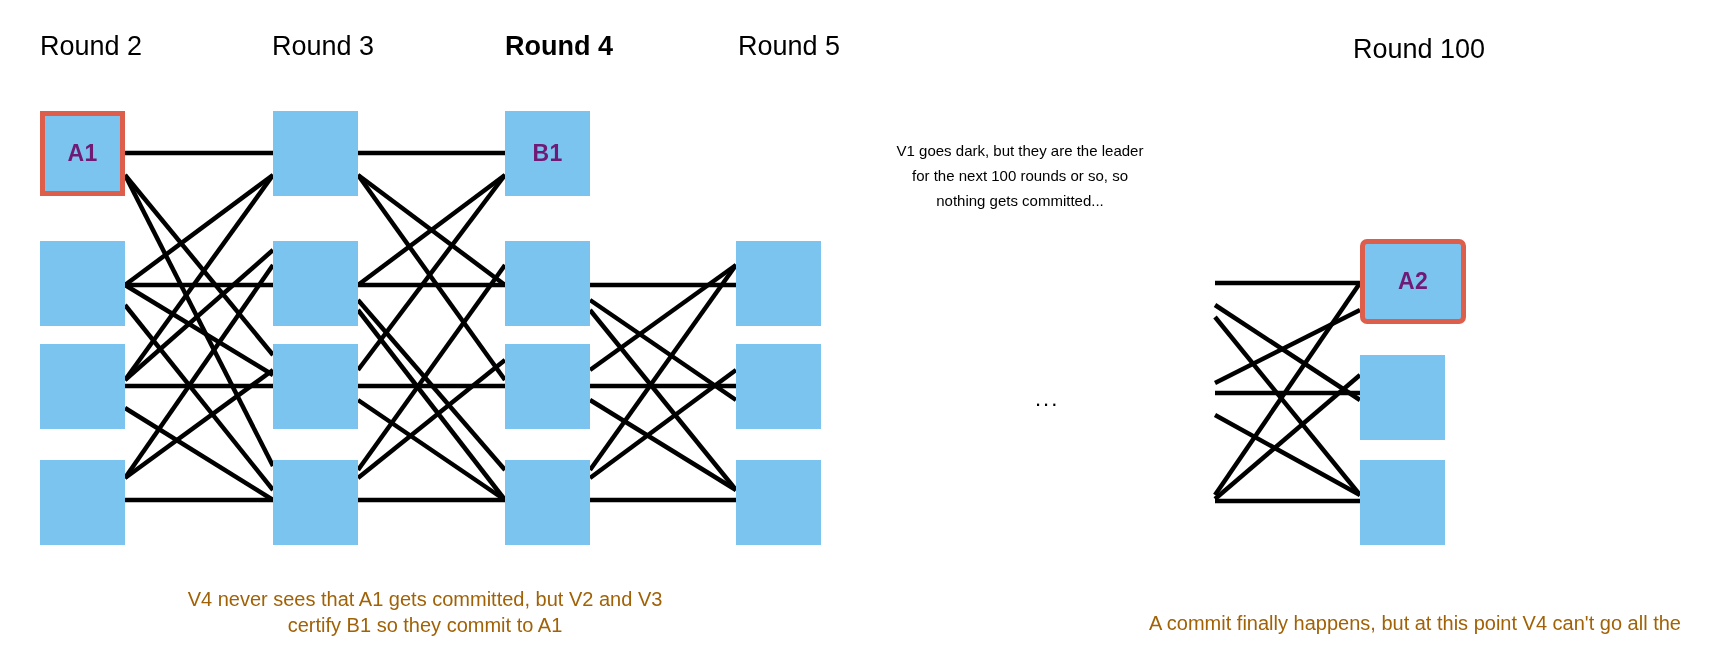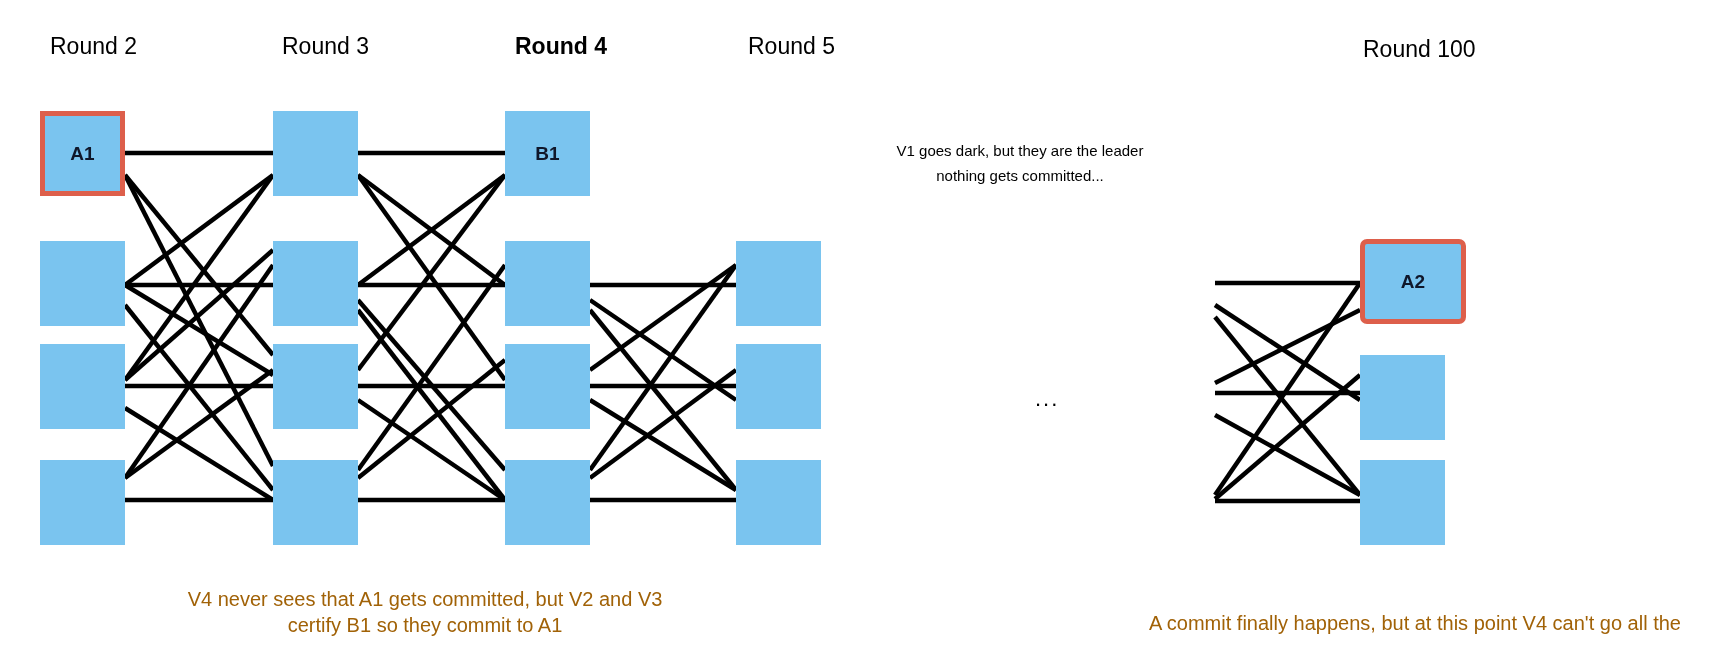--- a/index.html
+++ b/index.html
@@ -13,25 +13,24 @@
   }
   #canvas {
     position: relative;
     width: 1714px;
     height: 664px;
     background: #ffffff;
     overflow: hidden;
   }
   .round-label {
     position: absolute;
-    font-size: 23px;
+    font-size: 27px;
     line-height: 26px;
     color: #000000;
     white-space: nowrap;
-    margin-left: 10px;
   }
   .dag-svg {
     position: absolute;
     left: 0;
     top: 0;
     width: 1714px;
     height: 664px;
     pointer-events: none;
   }
   .node {
@@ -40,23 +39,23 @@
     box-sizing: border-box;
     display: flex;
     align-items: center;
     justify-content: center;
   }
   .node.highlight {
     border: 5px solid #dd5f4b;
     background: #7ac4ef;
   }
   .node-label {
-    font-size: 19px;
+    font-size: 23px;
     font-weight: bold;
-    color: #0f172a;
+    color: #701a75;
     letter-spacing: 0.2px;
   }
   .annotation {
     position: absolute;
     font-size: 15px;
     line-height: 25px;
     text-align: center;
     color: #000000;
   }
   .caption {
@@ -159,20 +158,21 @@
         <span class="node-label">A2</span>
       </div>
       <div class="node" style="left: 1360px; top: 355px; width: 85px; height: 85px; background: rgb(122, 196, 239);"></div>
       <div class="node" style="left: 1360px; top: 460px; width: 85px; height: 85px; background: rgb(122, 196, 239);"></div>
     </div>
 
   <div id="text-layer">
       <div class="ellipsis" style="left: 1035px; top: 388px;">...</div>
       <div class="annotation" style="left: 830px; top: 138px; width: 380px;">
         <div>V1 goes dark, but they are the leader</div>
+        <div>for the next 100 rounds or so, so</div>
         <div>nothing gets committed...</div>
       </div>
       <div class="caption" style="left: 155px; top: 586px; width: 540px;">
         <div>V4 never sees that A1 gets committed, but V2 and V3</div>
         <div>certify B1 so they commit to A1</div>
       </div>
       <div class="caption" style="left: 1125px; top: 586px; width: 580px; margin-top: 24px;">
         <div>A commit finally happens, but at this point V4 can't go all the</div>
       </div>
     </div>

